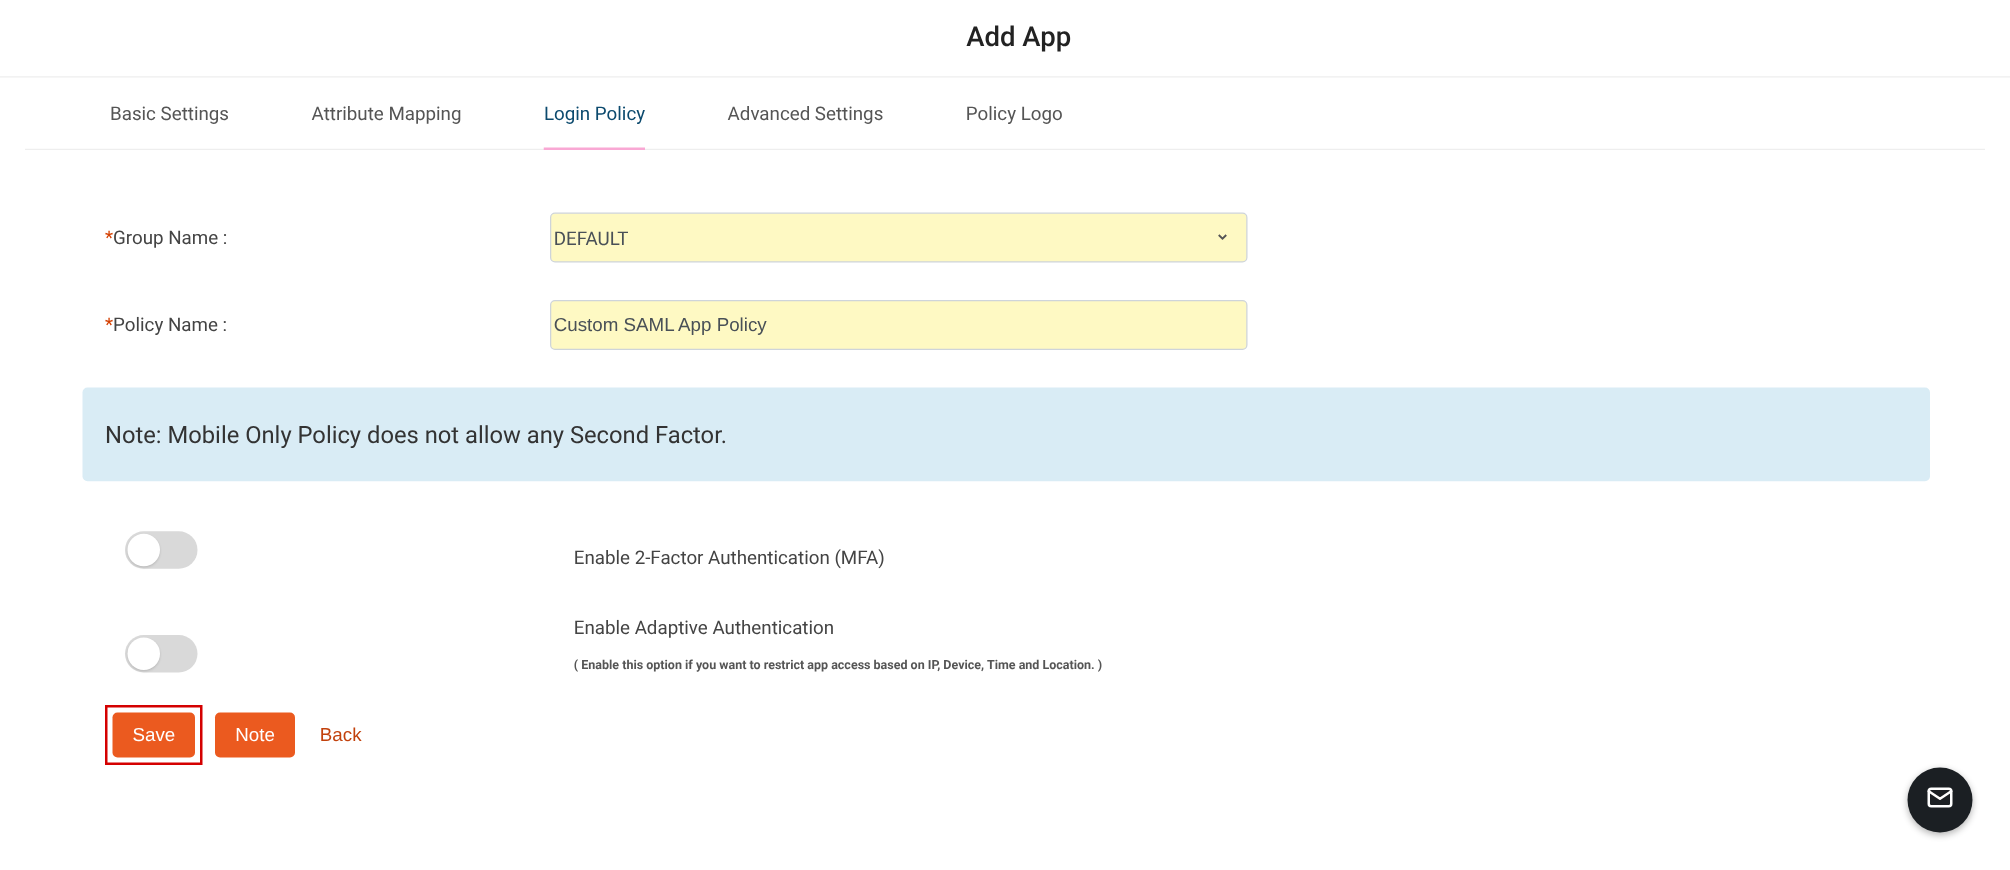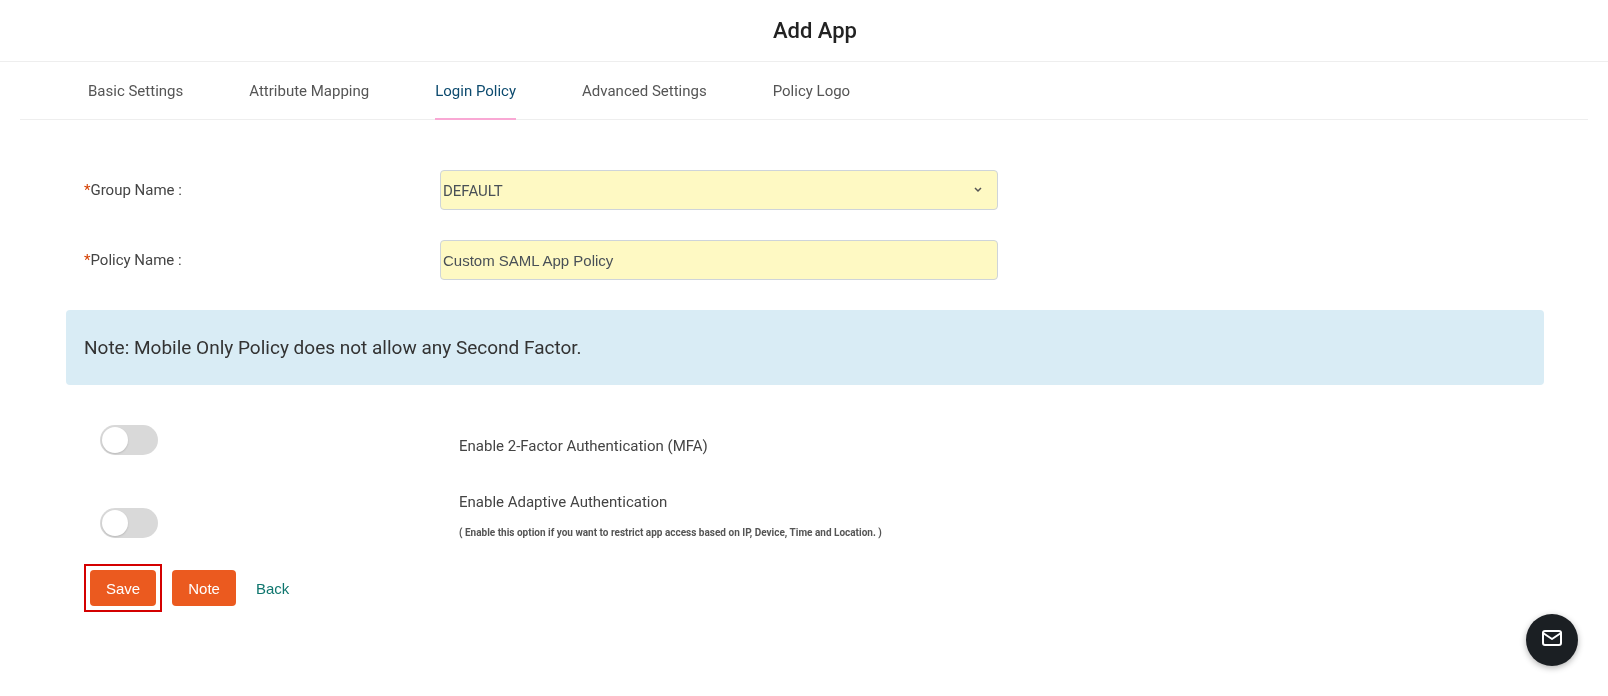--- a/index.html
+++ b/index.html
@@ -159,21 +159,21 @@
     font-size: 15px;
     cursor: pointer;
     border: none;
   }
   .btn-primary {
     background: #eb5a1f;
     color: #fff;
   }
   .btn-link {
     background: transparent;
-    color: #0f766e;
+    color: #c2410c;
     padding: 0 10px;
   }
   .fab {
     position: absolute;
     right: 30px;
     bottom: 30px;
     width: 52px;
     height: 52px;
     border-radius: 50%;
     background: #1b1f23;

